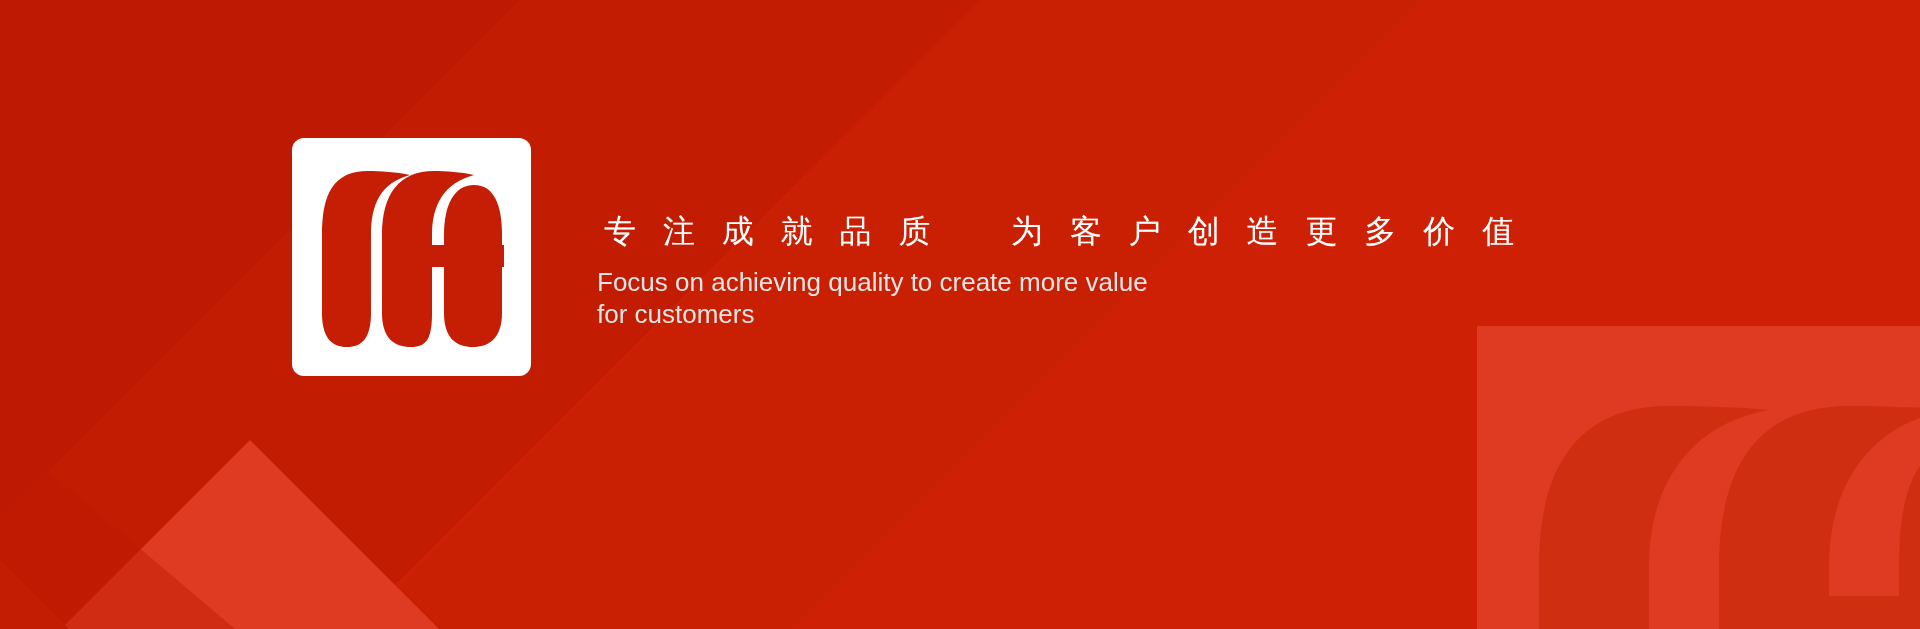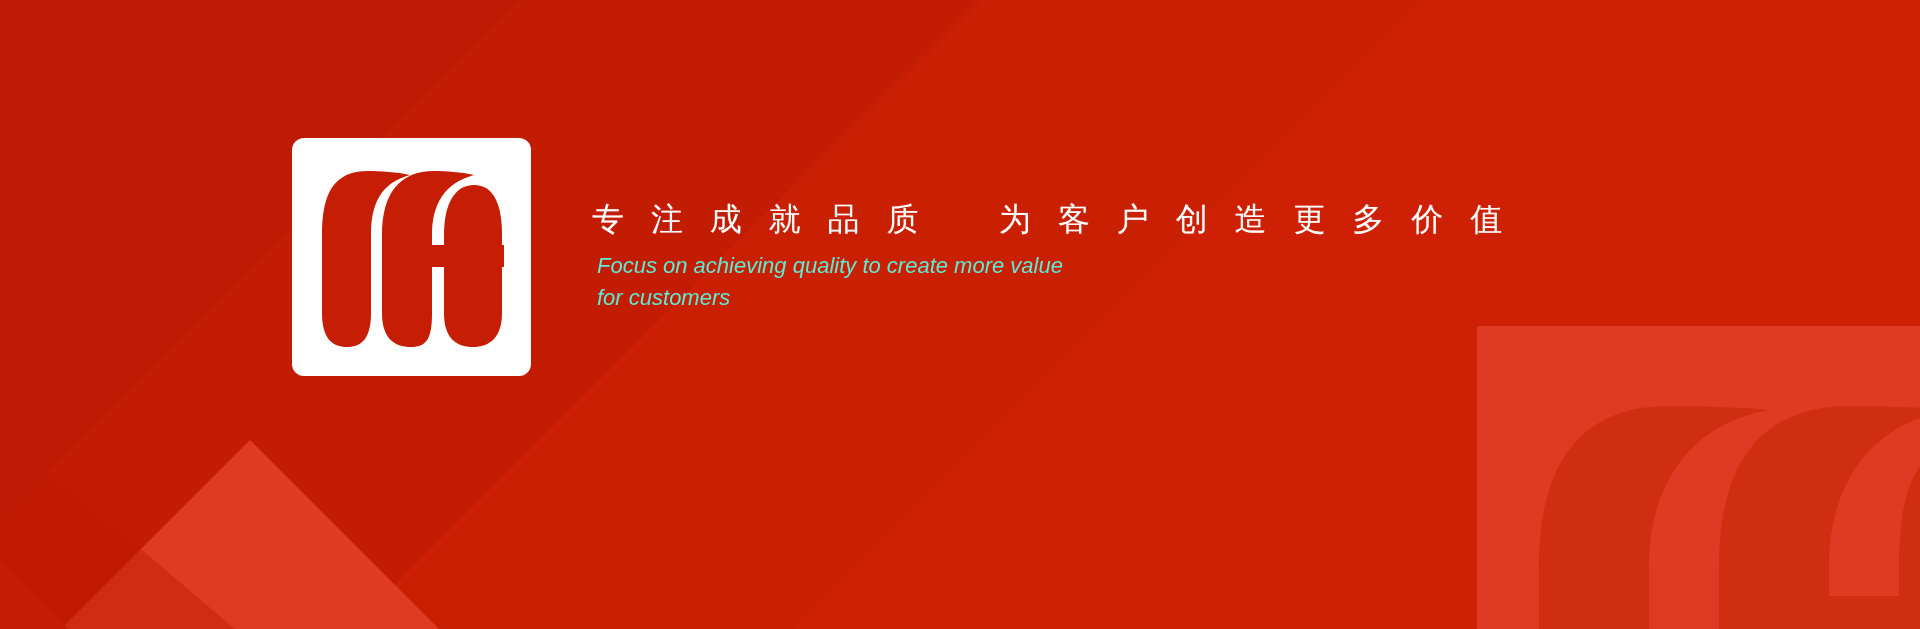--- a/index.html
+++ b/index.html
@@ -79,31 +79,30 @@
     top: 196px;
     width: 860px;
   }
   .slogan-cn {
     color: #FFFFFF;
     font-size: 32px;
     line-height: 46px;
     letter-spacing: 9px;
     font-weight: 400;
     white-space: pre;
-    margin: 0;
+    margin: 12px;
     text-shadow: 0 0 1px rgba(255,255,255,0.25);
   }
   .slogan-en {
-    color: #5eead4;
-    font-size: 22px;
+    color: #e5e5e5;
+    font-size: 26px;
     line-height: 32px;
     font-weight: 400;
     margin: 8px 0 0 5px;
     max-width: 640px;
-    font-style: italic;
   }
 </style>
 </head>
 <body>
 
 <div id="banner">
 
   <div class="bg-layer">
     <svg class="bg-svg" viewBox="0 0 1920 629" preserveAspectRatio="none">
 

